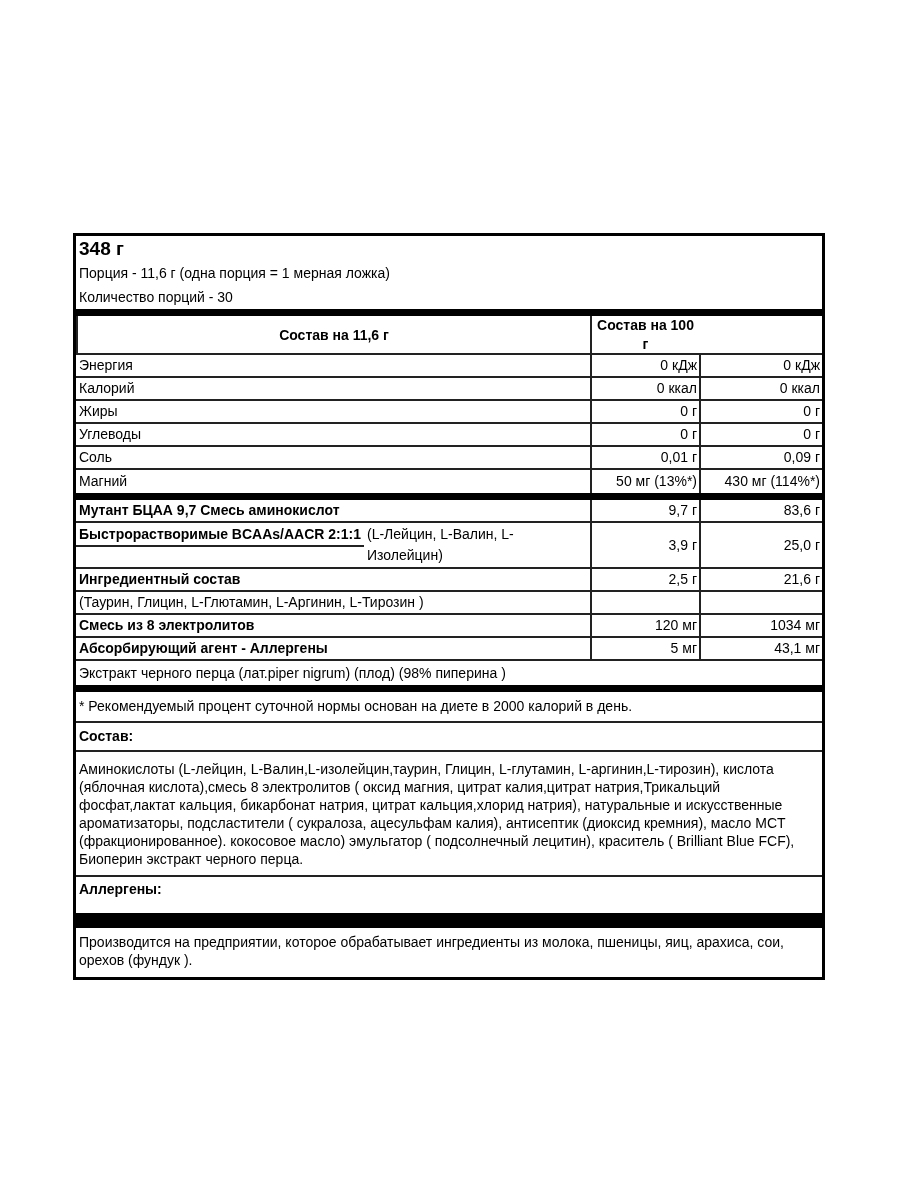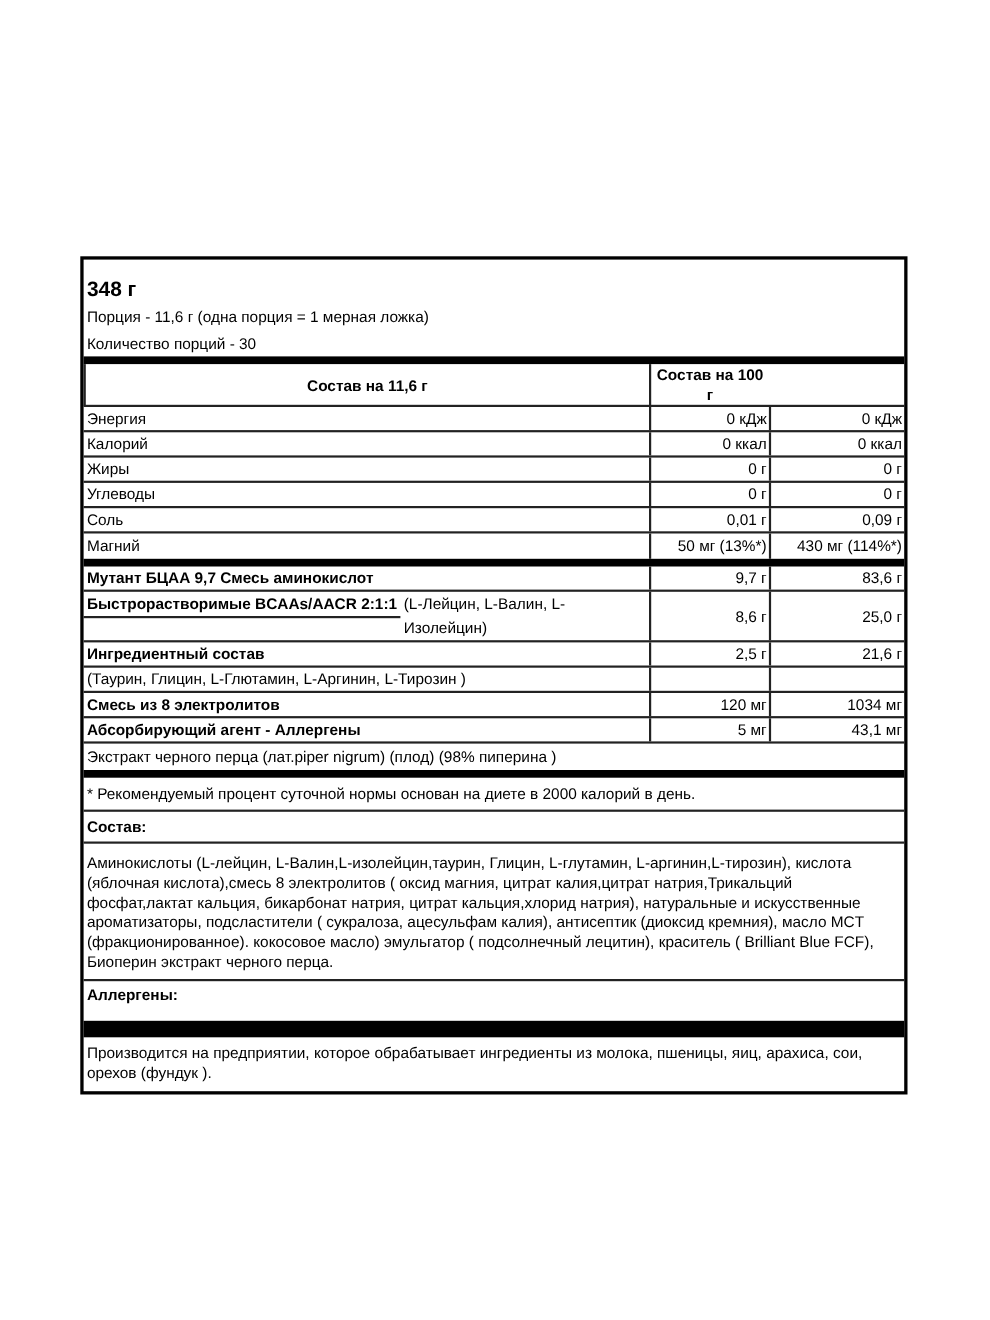--- a/index.html
+++ b/index.html
@@ -6,21 +6,21 @@
   body { width: 900px; height: 1200px; position: relative; font-family: "Liberation Sans", sans-serif; color: #000; }
   .label {
     position: absolute; left: 73px; top: 233px; width: 752px;
     border: 3px solid #000; box-sizing: border-box; background: #fff;
   }
   .row { position: relative; box-sizing: border-box; border-bottom: 2px solid #222; font-size: 14px; line-height: 21px; }
   .row:last-child { border-bottom: none; }
   .noborder { border-bottom: none; }
   .txt { padding: 0 3px; }
   .bold { font-weight: bold; }
-  .weight { font-size: 19px; font-weight: bold; line-height: 24px; padding: 1px 3px 0; margin-top: 15px; }
+  .weight { font-size: 19px; font-weight: bold; line-height: 24px; padding: 1px 3px 0; }
   .thick { height: 7px; background: #000; border: none; }
   .thickbig { height: 15px; background: #000; border: none; }
   .grid { display: grid; grid-template-columns: 514px 109px 1fr; }
   .grid > div { box-sizing: border-box; }
   .c1 { padding: 0 3px; display: flex; align-items: center; }
   .c2, .c3 { border-left: 2px solid #222; text-align: right; padding: 0 2px; display: flex; align-items: center; justify-content: flex-end; }
   .hdr { text-align: center; justify-content: center; font-weight: bold; line-height: 19px; }
   .para { padding: 8px 3px 8px; font-size: 14px; line-height: 18px; }
   .r23 { height: 23px; }
   .sub { border-bottom: 2px solid #222; }
@@ -78,21 +78,21 @@
     <div class="c1 bold">Мутант БЦАА 9,7 Смесь аминокислот</div>
     <div class="c2">9,7 г</div>
     <div class="c3">83,6 г</div>
   </div>
 
   <div class="row grid" style="height:46px;">
     <div style="display:flex;">
       <div class="c1 bold sub" style="height:22px;">Быстрорастворимые BCAAs/AACR 2:1:1</div>
       <div class="c1" style="flex:1;">(L-Лейцин, L-Валин, L-Изолейцин)</div>
     </div>
-    <div class="c2">8,6 г</div>
+    <div class="c2">3,9 г</div>
     <div class="c3">25,0 г</div>
   </div>
 
   <div class="row grid r23">
     <div class="c1 bold">Ингредиентный состав</div>
     <div class="c2">2,5 г</div>
     <div class="c3">21,6 г</div>
   </div>
 
   <div class="row grid r23">

